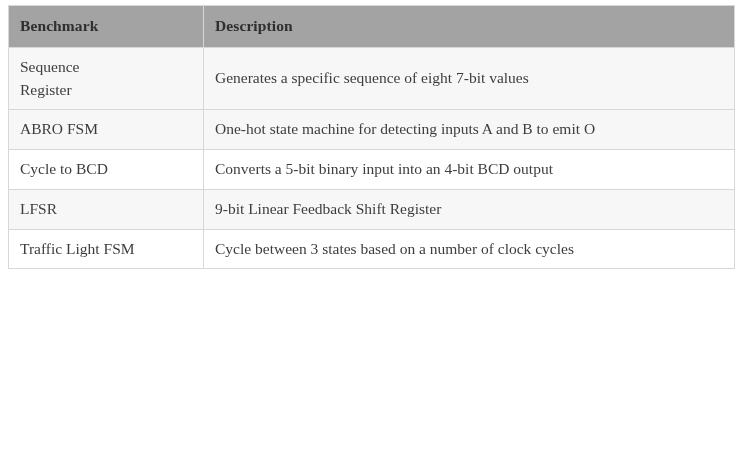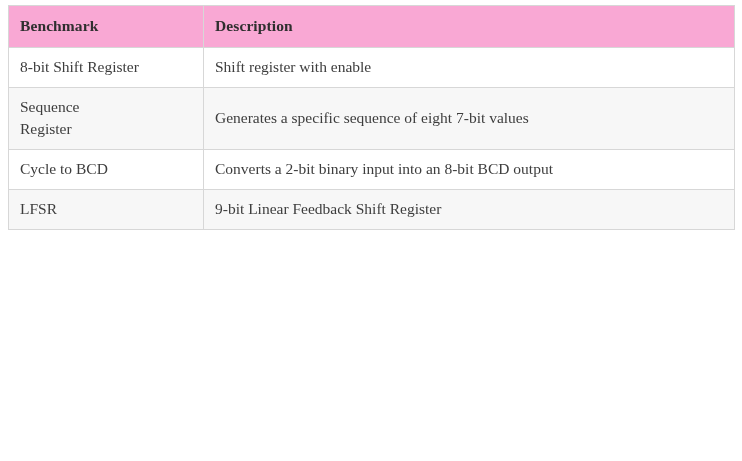--- a/index.html
+++ b/index.html
@@ -53,21 +53,21 @@
     word-wrap: break-word;
   }
 
   table.benchmark-table thead th {
     font-weight: bold;
     font-size: 15.5px;
     color: #2f2f2f;
     padding-top: 9px;
     padding-bottom: 9px;
     letter-spacing: 0.1px;
-    background: #f9a8d4;
+    background: #a3a3a3;
     font-family: Liberation Serif, serif;
   }
 
   table.benchmark-table tbody tr.row-odd > td {
     background: #ffffff;
   }
   table.benchmark-table tbody tr.row-even > td {
     background: #f7f7f7;
   }
 
@@ -101,42 +101,48 @@
         <col class="col-description">
       </colgroup>
       <thead>
         <tr>
           <th>Benchmark</th>
           <th>Description</th>
         </tr>
       </thead>
       <tbody>
 
-        <tr class="row-odd">
-          <td class="cell-name">8-bit Shift Register</td>
-          <td class="cell-desc">Shift register with enable</td>
-        </tr>
 
         <tr class="row-even">
           <td class="cell-name">
             <span class="wrap-name">Sequence Register</span>
           </td>
           <td class="cell-desc">Generates a specific sequence of eight 7-bit values</td>
         </tr>
 
 
+        <tr class="row-even">
+          <td class="cell-name">ABRO FSM</td>
+          <td class="cell-desc">
+            <span class="desc-wrap-abro">One-hot state machine for detecting inputs A and B to emit O</span>
+          </td>
+        </tr>
 
         <tr class="row-odd">
           <td class="cell-name">Cycle to BCD</td>
-          <td class="cell-desc">Converts a 2-bit binary input into an 8-bit BCD output</td>
+          <td class="cell-desc">Converts a 5-bit binary input into an 4-bit BCD output</td>
         </tr>
 
         <tr class="row-even">
           <td class="cell-name">LFSR</td>
           <td class="cell-desc">9-bit Linear Feedback Shift Register</td>
         </tr>
 
+        <tr class="row-odd">
+          <td class="cell-name">Traffic Light FSM</td>
+          <td class="cell-desc">Cycle between 3 states based on a number of clock cycles</td>
+        </tr>
 
 
       </tbody>
     </table>
   </div>
 </div>
 
 </body></html>

